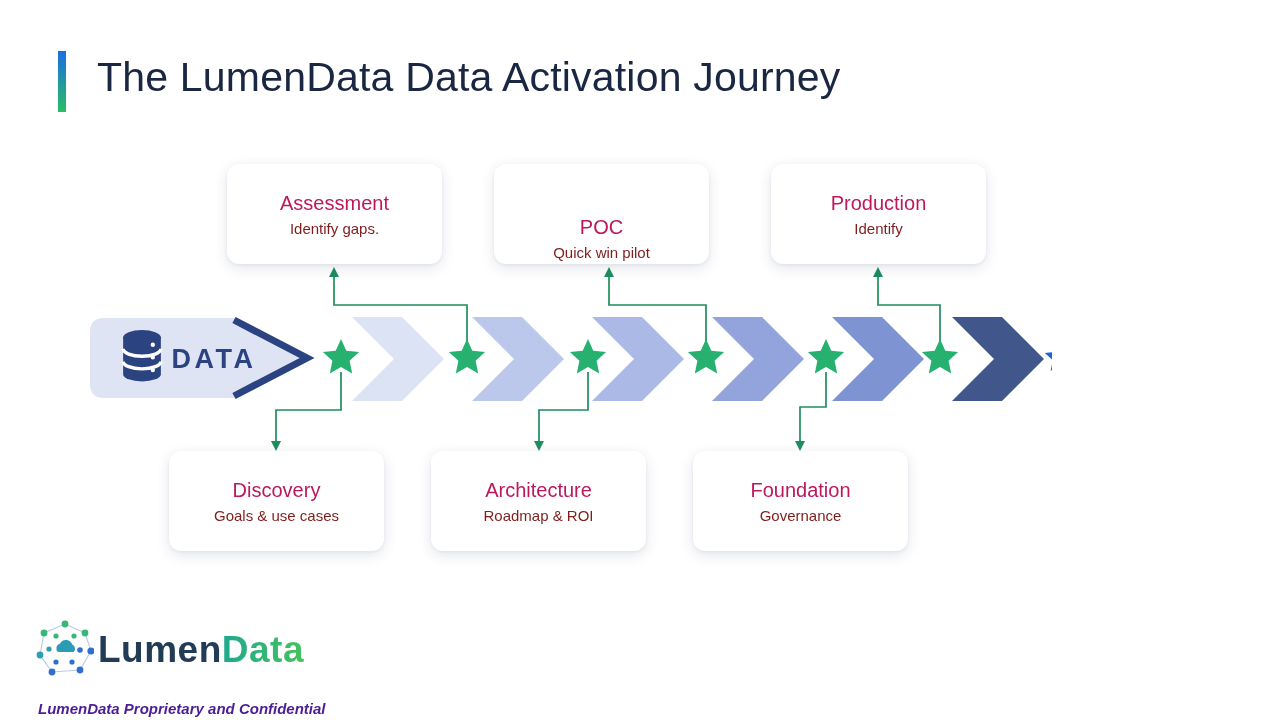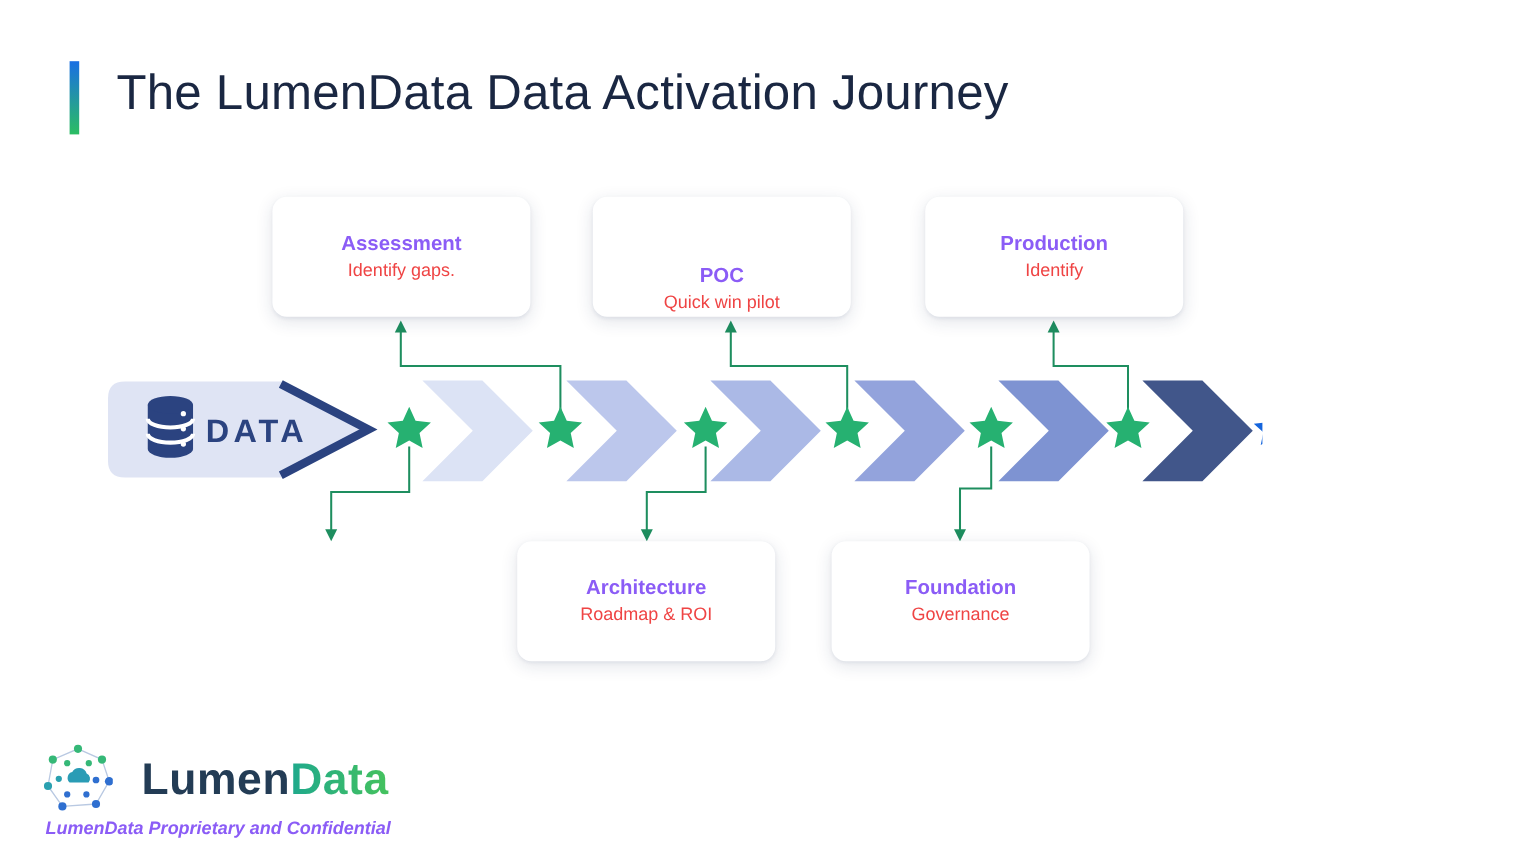--- a/index.html
+++ b/index.html
@@ -16,43 +16,43 @@
     position:absolute;left:97px;top:54px;width:1100px;
     font-size:41px;font-weight:500;color:#1a2742;letter-spacing:0.2px;
   }
   
   .card{
     position:absolute;width:215px;height:100px;background:#ffffff;border-radius:12px;
     box-shadow:0 4px 14px rgba(25,40,80,0.12), 0 1px 3px rgba(25,40,80,0.06);
     display:flex;flex-direction:column;align-items:center;justify-content:center;
     z-index:3;text-align:center;
   }
-  .card-title{font-size:17px;font-weight:700;color:#8b5cf6;line-height:1.45;}
-  .card-sub{font-size:15px;font-weight:400;color:#ef4444;line-height:1.45;}
+  .card-title{font-size:20px;font-weight:400;color:#be185d;line-height:1.45;}
+  .card-sub{font-size:15px;font-weight:400;color:#7f1d1d;line-height:1.45;}
   
   .flow-svg{position:absolute;left:0;top:0;z-index:2;}
   .conn-green{stroke:#1e8e5f;stroke-width:1.7;fill:none;}
   .conn-blue{stroke:#2b5cb0;stroke-width:1.7;fill:none;}
   .arrow-green{fill:#1e8e5f;}
   .arrow-blue{fill:#2b5cb0;}
   
   .logo{position:absolute;left:36px;top:620px;display:flex;align-items:center;z-index:3;}
-  .logo-text{font-size:37px;font-weight:600;letter-spacing:0.5px;margin-left:24px;}
+  .logo-text{font-size:37px;font-weight:600;letter-spacing:0.5px;margin-left:4px;}
   .logo-part1{color:#233c55;}
   .logo-part2{color:#2fb07c;}
   @supports ((-webkit-background-clip:text) or (background-clip:text)){
     .logo-part2{
       background:linear-gradient(90deg,#1fa98c 0%,#45c25d 100%);
       -webkit-background-clip:text;background-clip:text;
       color:transparent;
     }
   }
   .disclaimer{
-    position:absolute;left:38px;top:682px;z-index:3;
-    font-size:15px;font-style:italic;font-weight:600;color:#8b5cf6;
+    position:absolute;left:38px;top:700px;z-index:3;
+    font-size:15px;font-style:italic;font-weight:600;color:#4c1d95;
   }
 </style>
 </head>
 <body>
 
 <div class="slide">
 
   <div class="accent-bar"></div>
   <div class="slide-title">The LumenData Data Activation Journey</div>
 
@@ -62,20 +62,24 @@
   </div>
   <div class="card" style="left:494px;top:164px;justify-content:flex-end;">
     <div class="card-title">POC</div>
     <div class="card-sub">Quick win pilot</div>
   </div>
   <div class="card" style="left:771px;top:164px;text-align:right;">
     <div class="card-title">Production</div>
     <div class="card-sub">Identify</div>
   </div>
 
+  <div class="card" style="left:169px;top:451px;">
+    <div class="card-title">Discovery</div>
+    <div class="card-sub">Goals &amp; use cases</div>
+  </div>
   <div class="card" style="left:693px;top:451px;">
     <div class="card-title">Foundation</div>
     <div class="card-sub">Governance</div>
   </div>
   <div class="card" style="left:431px;top:451px;">
     <div class="card-title">Architecture</div>
     <div class="card-sub">Roadmap &amp; ROI</div>
   </div>
 
   <svg class="flow-svg" width="1280" height="720" viewBox="0 0 1280 720">

